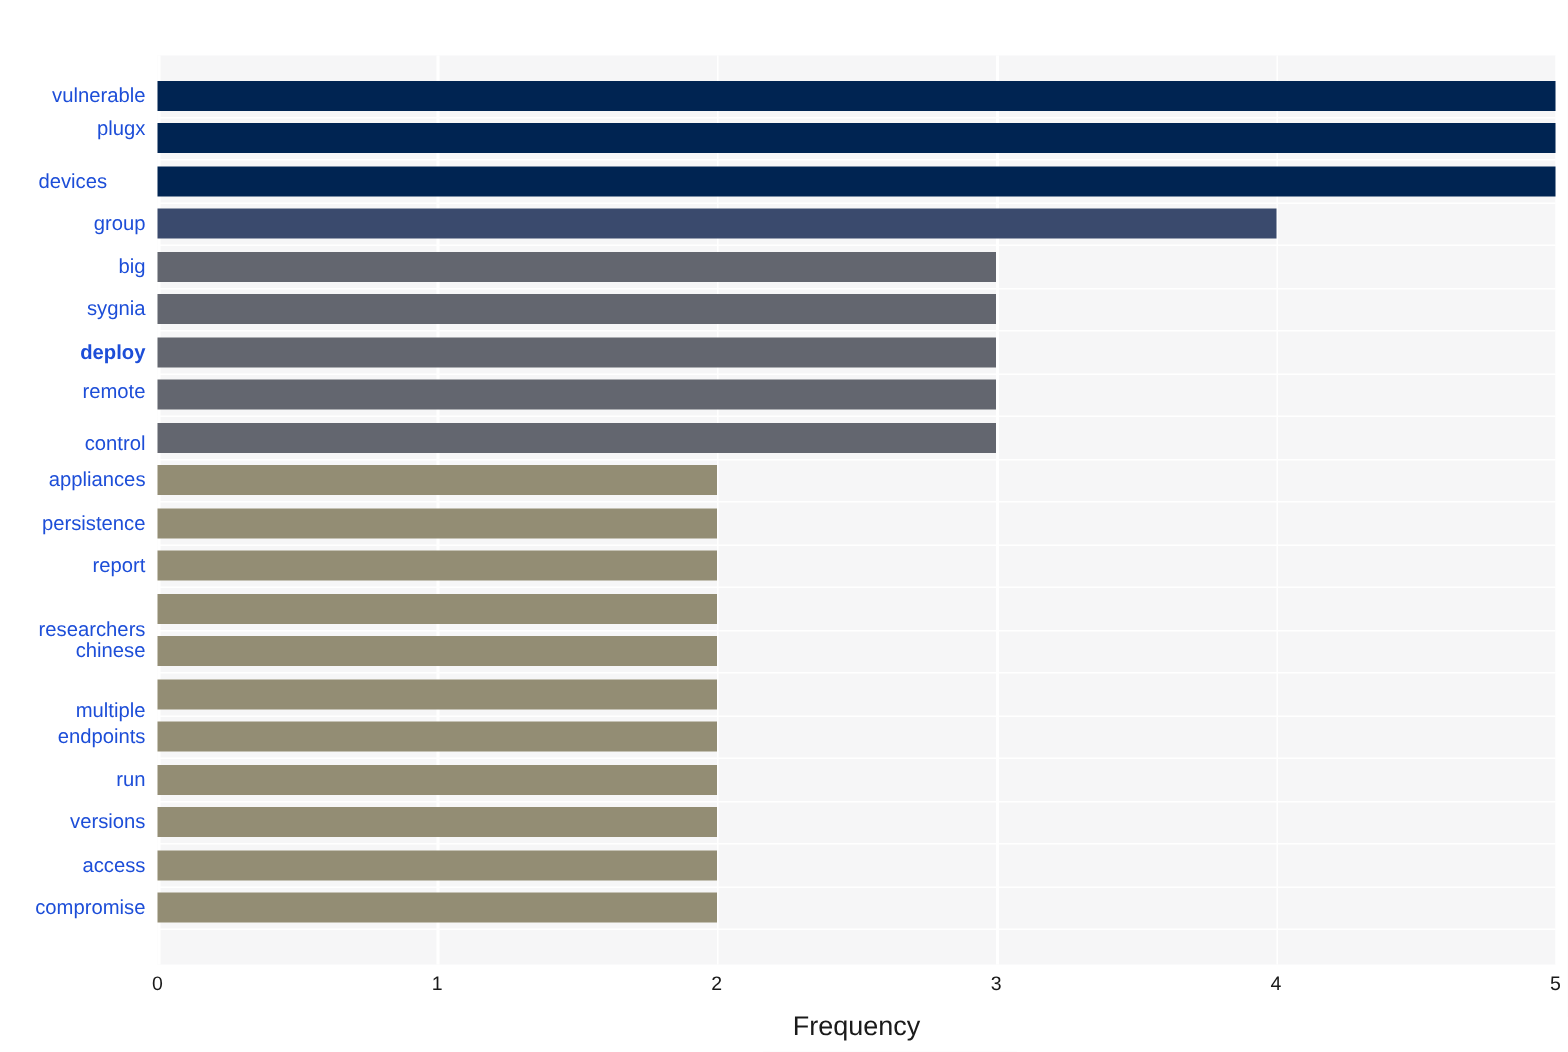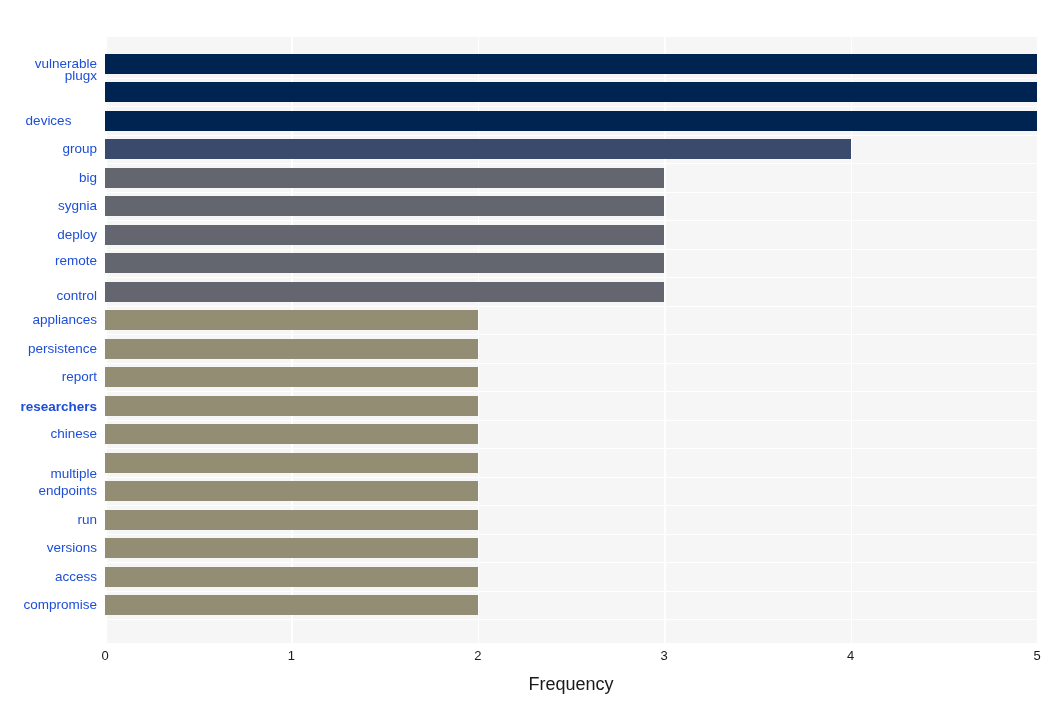--- a/index.html
+++ b/index.html
@@ -165,32 +165,32 @@
         <div class="bar" style="top: 444.286px; width: 372.8px; background: rgb(147, 141, 116);"></div>
         <div class="bar" style="top: 472.804px; width: 372.8px; background: rgb(147, 141, 116);"></div>
         <div class="bar" style="top: 501.321px; width: 372.8px; background: rgb(147, 141, 116);"></div>
         <div class="bar" style="top: 529.839px; width: 372.8px; background: rgb(147, 141, 116);"></div>
         <div class="bar" style="top: 558.357px; width: 372.8px; background: rgb(147, 141, 116);"></div>
       </div>
   </div>
 
   <div id="y-labels">
       <div class="y-label" style="top: 19.5214px;">vulnerable</div>
-      <div class="y-label" style="top: 32px; text-align: right;">plugx</div>
+      <div class="y-label" style="top: 42px; text-align: right;">plugx</div>
       <div class="y-label" style="top: 76.5567px; text-align: center;">devices</div>
       <div class="y-label" style="top: 105.074px;">group</div>
       <div class="y-label" style="top: 133.592px;">big</div>
       <div class="y-label" style="top: 162.11px;">sygnia</div>
-      <div class="y-label" style="top: 190.627px;">deploy</div>
+      <div class="y-label" style="top: 190.627px; font-weight: bold;">deploy</div>
       <div class="y-label" style="top: 217px; padding-left: 28px;">remote</div>
       <div class="y-label" style="top: 252px;">control</div>
       <div class="y-label" style="top: 276.18px;">appliances</div>
       <div class="y-label" style="top: 304.698px;">persistence</div>
       <div class="y-label" style="top: 333.216px;">report</div>
-      <div class="y-label" style="top: 363px; font-weight: bold;">researchers</div>
+      <div class="y-label" style="top: 376px;">researchers</div>
       <div class="y-label" style="top: 390.251px;">chinese</div>
       <div class="y-label" style="top: 430px;">multiple</div>
       <div class="y-label" style="top: 447.286px;">endpoints</div>
       <div class="y-label" style="top: 475.804px;">run</div>
       <div class="y-label" style="top: 504.321px;">versions</div>
       <div class="y-label" style="top: 532.839px;">access</div>
       <div class="y-label" style="top: 561.357px; padding-left: 14px;">compromise</div>
     </div>
 
   <div id="x-labels">

